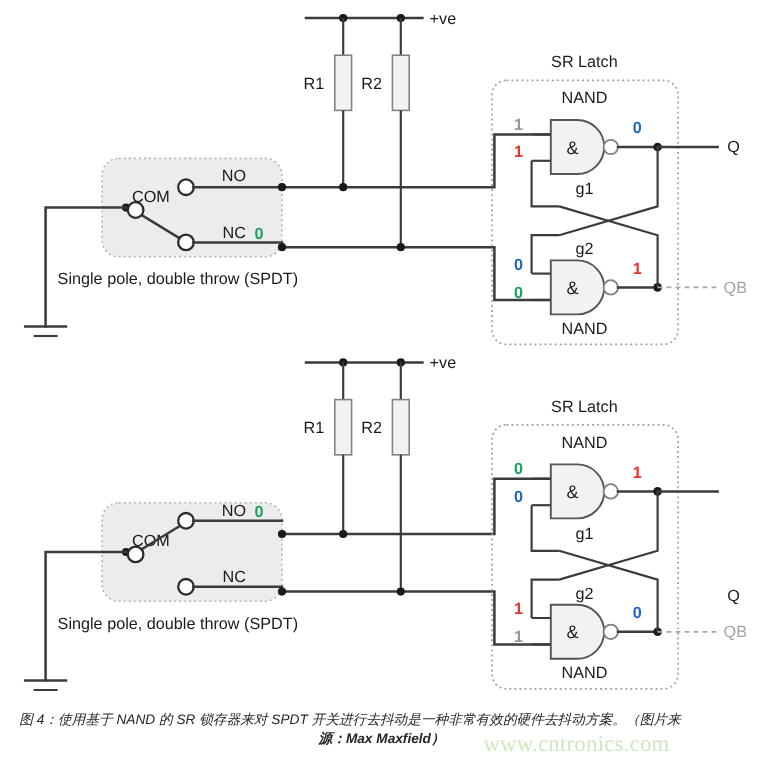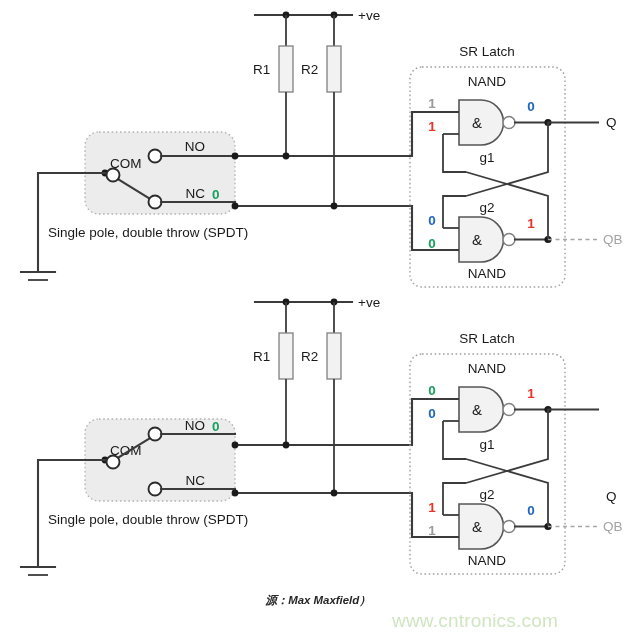--- a/index.html
+++ b/index.html
@@ -63,21 +63,21 @@
     line-height: 16px;
     color: #262626;
     text-align: center;
   }
   .caption .line1 { display: block; text-align: left; }
   .caption .line2 { display: block; text-align: center; font-weight: bold; }
   .watermark {
     position: absolute;
     right: 8px;
     bottom: 2px;
-    font-family: Liberation Sans, sans-serif;
+    font-family: Liberation Serif, serif;
     font-size: 19px;
     color: #cfe6c0;
     letter-spacing: 0.2px;
     white-space: nowrap;
   }
 </style>
 </head>
 <body>
 
 <div id="root">
@@ -309,18 +309,19 @@
       <path class="wire" d="M548 409.5 H598"></path>
       <text class="lbl" x="606" y="501">Q</text>
       <path class="dashed-wire" d="M548 526.5 H598"></path>
       <text class="lbl lbl-gry" x="603" y="531">QB</text>
     </g>
   </g>
 
 </svg>
 
 <div class="caption">
+  <span class="line1">图 4：使用基于 NAND 的 SR 锁存器来对 SPDT 开关进行去抖动是一种非常有效的硬件去抖动方案。（图片来</span>
   <span class="line2">源：Max Maxfield）</span>
 </div>
 
 <div class="watermark">www.cntronics.com</div>
 
 </div>
 
 </body></html>

